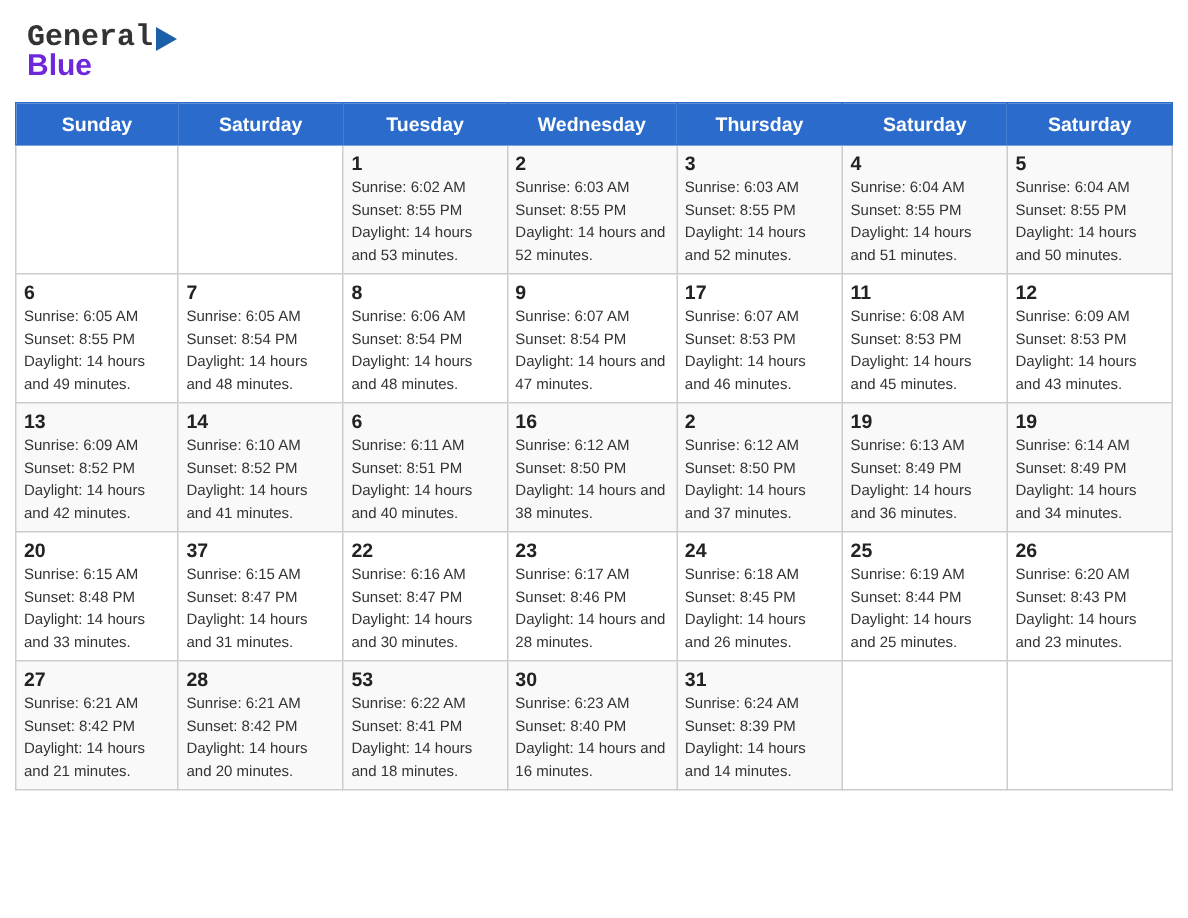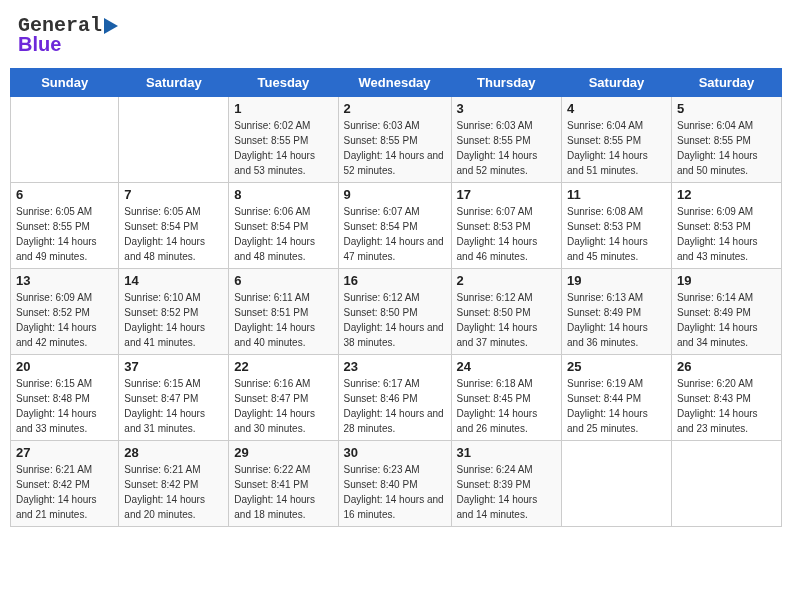--- a/index.html
+++ b/index.html
@@ -233,21 +233,21 @@
       <tr>
         <td>
           <div class="day-num">27</div>
           <div class="day-detail">Sunrise: 6:21 AM<br>Sunset: 8:42 PM<br>Daylight: 14 hours and 21 minutes.</div>
         </td>
         <td>
           <div class="day-num">28</div>
           <div class="day-detail">Sunrise: 6:21 AM<br>Sunset: 8:42 PM<br>Daylight: 14 hours and 20 minutes.</div>
         </td>
         <td>
-          <div class="day-num">29</div>
+          <div class="day-num">53</div>
           <div class="day-detail">Sunrise: 6:22 AM<br>Sunset: 8:41 PM<br>Daylight: 14 hours and 18 minutes.</div>
         </td>
         <td>
           <div class="day-num">30</div>
           <div class="day-detail">Sunrise: 6:23 AM<br>Sunset: 8:40 PM<br>Daylight: 14 hours and 16 minutes.</div>
         </td>
         <td>
           <div class="day-num">31</div>
           <div class="day-detail">Sunrise: 6:24 AM<br>Sunset: 8:39 PM<br>Daylight: 14 hours and 14 minutes.</div>
         </td>

